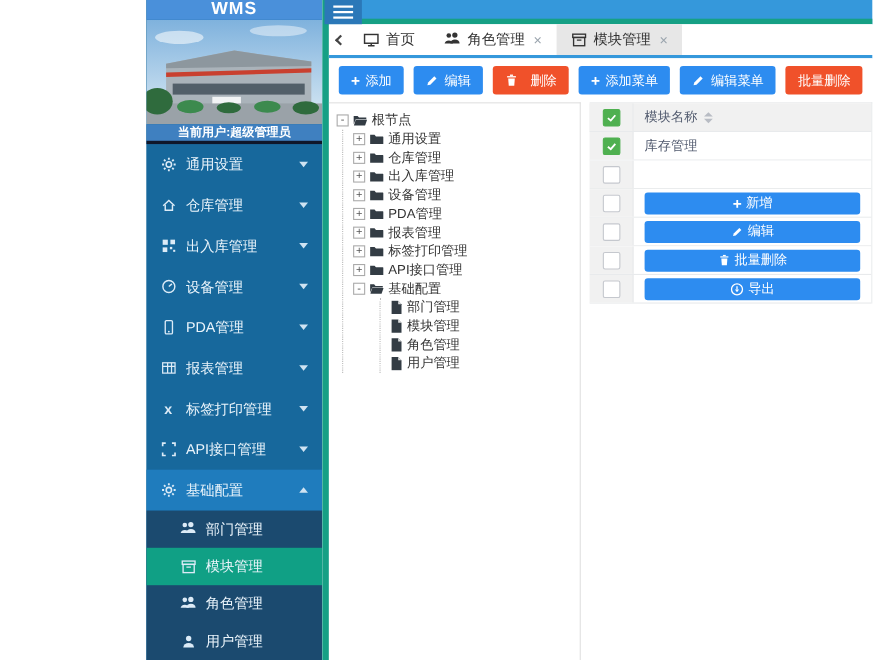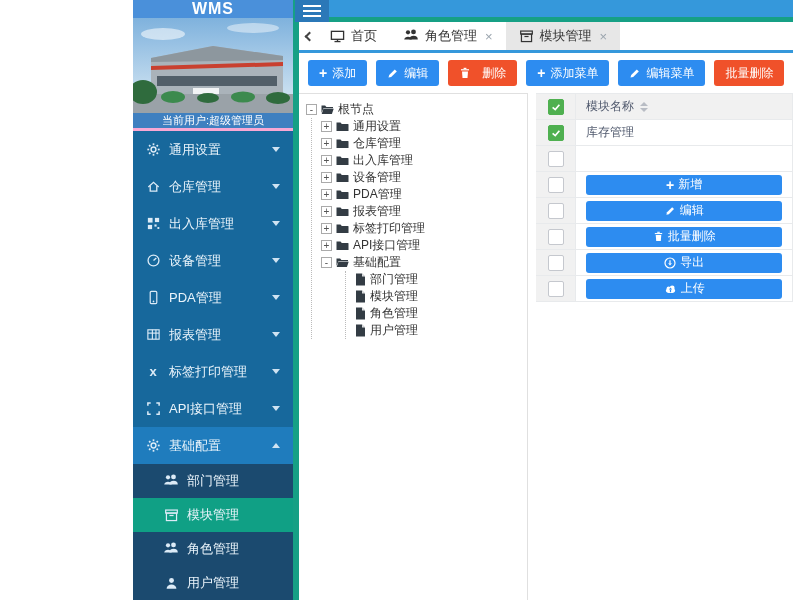--- a/index.html
+++ b/index.html
@@ -7,21 +7,21 @@
   .stage { position:relative; width:800px; height:600px; background:#fff; overflow:hidden;margin-left:23px; }
   .app { position:absolute; left:110px; top:0; width:567px; height:600px; display:flex; }
 
   
   .sidebar { width:160px; flex:none; background:#17689c; display:flex; flex-direction:column; overflow:hidden; }
   .brand { height:25px; background:#4a90da; color:#fff; font-weight:bold; font-size:16px; letter-spacing:1px;
            display:flex; align-items:center; justify-content:center; }
   .photo { height:95px; flex:none; }
   .photo svg { display:block; }
   .userbar { height:19px; background:#3f80c0; color:#fff; font-size:11px;
-             display:flex; align-items:center; justify-content:center; border-bottom:3px solid #f9a8d4; }
+             display:flex; align-items:center; justify-content:center; border-bottom:3px solid #0f172a;font-weight:bold; }
   .menu { flex:1; }
   .menu-item { height:37px; display:flex; align-items:center; padding:0 12px; color:#eaf4fb;
                font-size:13px; cursor:pointer; position:relative; }
   .menu-item.parent-open { background:#1f7cbd; }
   .mi-icon { width:16px; height:16px; margin-right:8px; display:inline-flex; align-items:center;
              justify-content:center; color:#dcebf7; flex:none; }
   .mi-icon.xtext { font-size:13px; font-weight:bold; font-style:normal; }
   .caret { position:absolute; right:13px; width:0; height:0;
            border-left:4px solid transparent; border-right:4px solid transparent; border-top:5px solid #cfe3f2; }
   .caret.up { border-top:none; border-bottom:5px solid #cfe3f2; }
@@ -611,37 +611,18 @@
                       <circle cx="6" cy="6" r="5" fill="none" stroke="#fff" stroke-width="1.2"></circle>
                       <line x1="6" y1="3.2" x2="6" y2="6.2" stroke="#fff" stroke-width="1.2"></line>
                       <polygon points="4.1,6.2 7.9,6.2 6,8.6" fill="#fff"></polygon>
                     </svg>
                 </span>
                 <span>导出</span>
               </button>
             </div>
           </div>
 
-          <div class="trow">
-            <div class="tcell-check">
-              <span class="checkbox"></span>
-            </div>
-            <div class="tcell-name">
-              <button class="tbtn">
-                <span class="bicon">
-                  <svg width="13" height="12" viewBox="0 0 13 12">
-                      <ellipse cx="6.5" cy="7.5" rx="4.6" ry="2.6" fill="#fff"></ellipse>
-                      <circle cx="4.6" cy="5.4" r="2" fill="#fff"></circle>
-                      <circle cx="8.2" cy="5" r="2.4" fill="#fff"></circle>
-                      <polygon points="6.5,4.4 4.9,6.6 8.1,6.6" fill="#2d8cf0"></polygon>
-                      <rect x="5.9" y="6.6" width="1.2" height="2.6" fill="#2d8cf0"></rect>
-                    </svg>
-                </span>
-                <span>上传</span>
-              </button>
-            </div>
-          </div>
         </div>
 
       </div>
     </main>
   </div>
 </div>
 
 </body></html>

